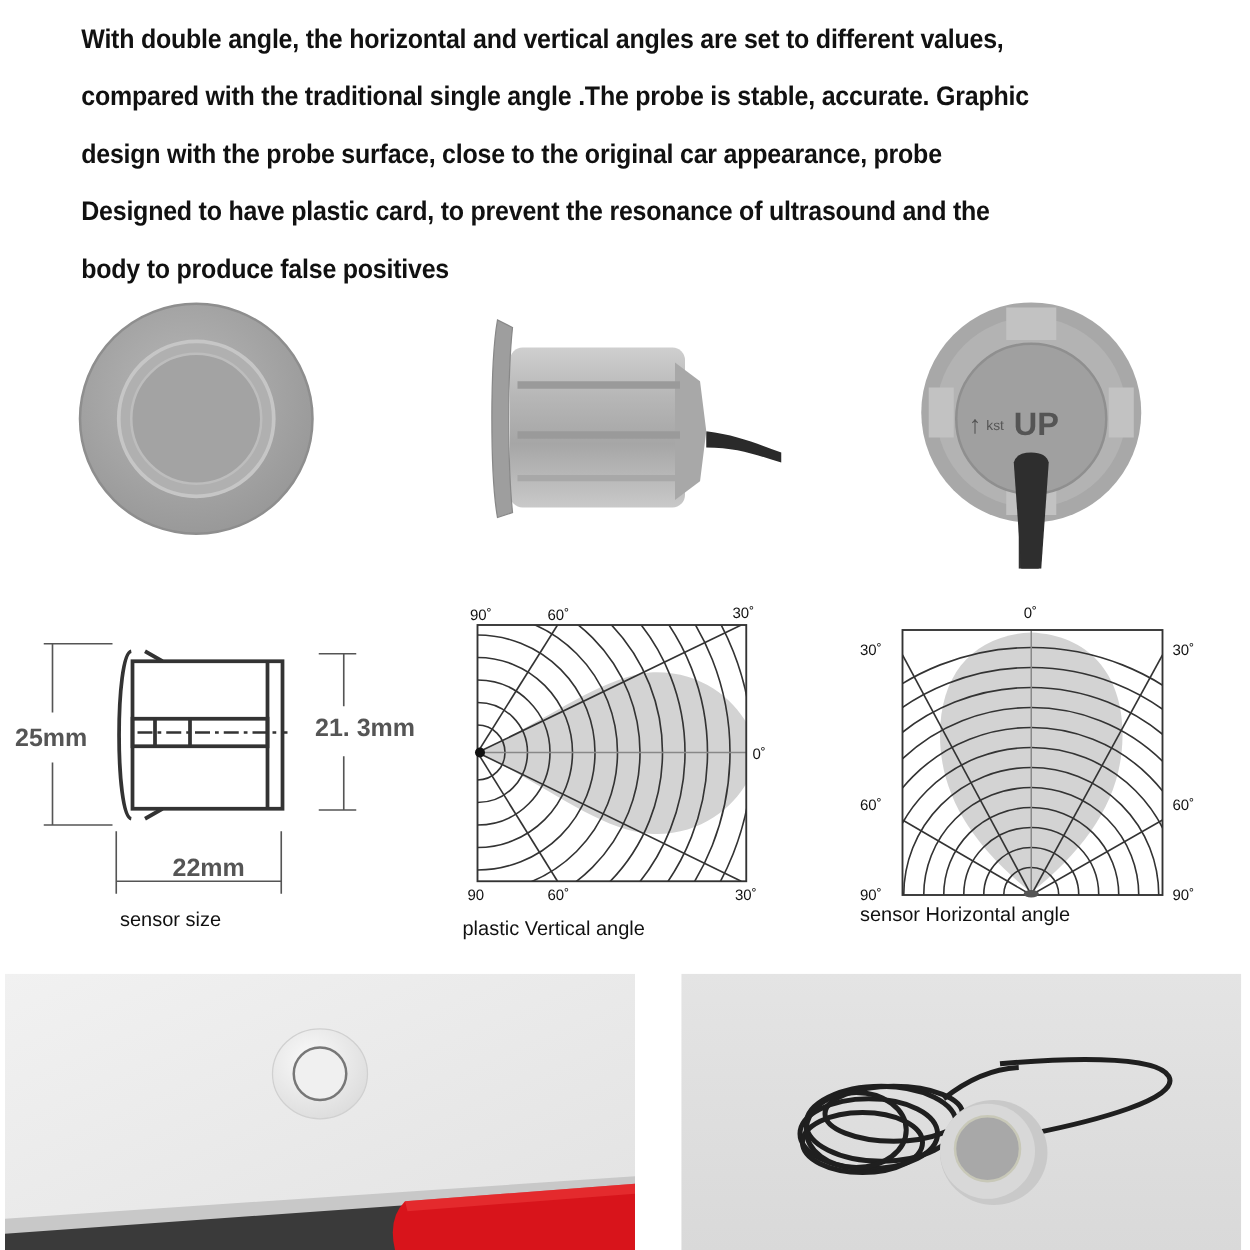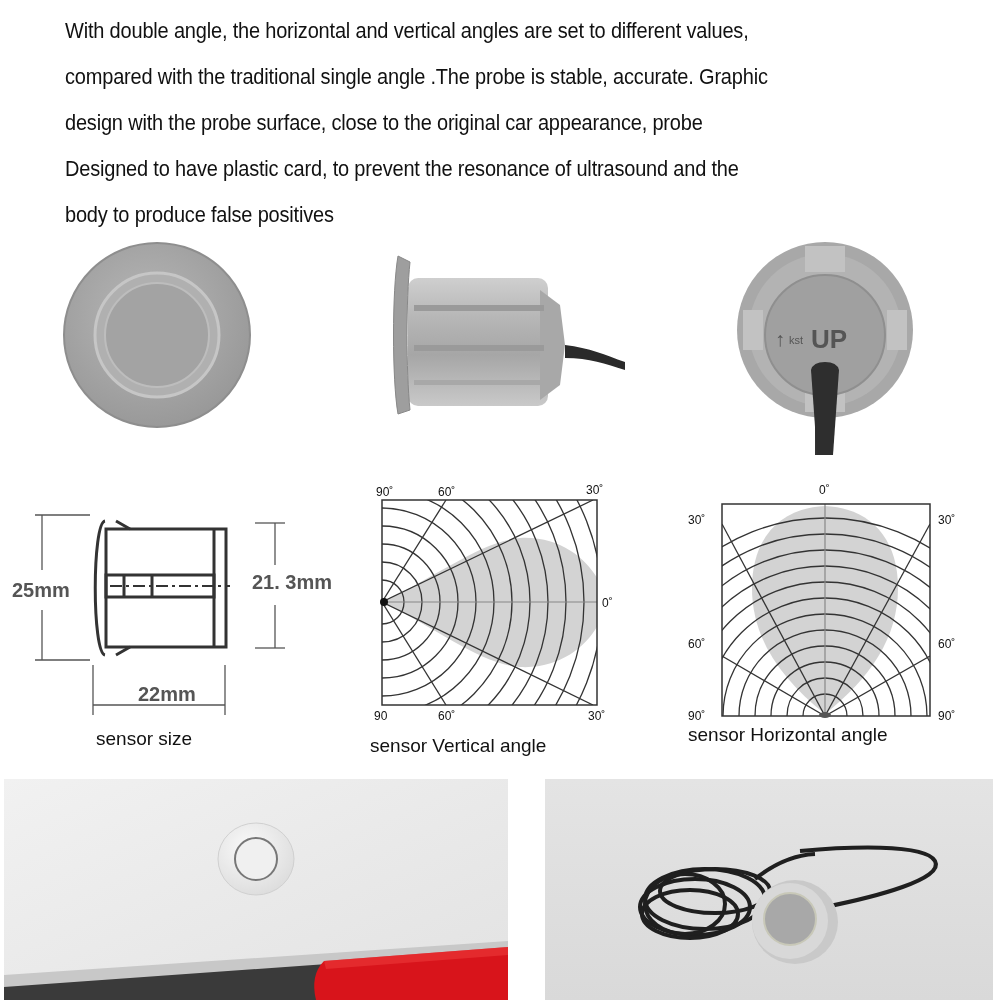--- a/index.html
+++ b/index.html
@@ -1,31 +1,31 @@
 <!DOCTYPE html>
 <html><head>
 <meta charset="utf-8">
 <style>
   * { box-sizing: border-box; margin: 0; padding: 0; }
   html, body { width: 1000px; height: 1000px; background: #ffffff; overflow: hidden; }
   body { position: relative; font-family: "Liberation Sans", "DejaVu Sans", sans-serif; color: #111; }
 
   .intro {
-    position: absolute; left: 65px; top: 8px; width: 920px;
+    position: absolute; left: 65px; top: 8px; width: 920px; font-weight: bold;
   }
   .intro-line {
     font-size: 21.5px; line-height: 46px; letter-spacing: -0.2px; color: #111;
     white-space: nowrap; font-stretch: condensed;
     transform: scaleX(0.93); transform-origin: left center;
   }
 
   .photo { position: absolute; }
   .diagram { position: absolute; }
   .caption {
-    position: absolute; font-size: 19px; color: #111; white-space: nowrap;
+    position: absolute; font-size: 16px; color: #111; white-space: nowrap;
   }
   .label-sm { font-family: "Liberation Sans", sans-serif; font-size: 12px; fill: #111; }
   .dim-label { font-family: "Liberation Sans", sans-serif; font-weight: bold; fill: #555; }
 </style>
 </head>
 <body>
 
 <div class="intro">
   <div class="intro-line">With double angle, the horizontal and vertical angles are set to different values,</div>
   <div class="intro-line">compared with the traditional single angle .The probe is stable, accurate. Graphic</div>
@@ -141,21 +141,21 @@
   <rect x="22" y="20" width="215" height="205" fill="none" stroke="#333" stroke-width="1.5"></rect>
   <circle cx="24" cy="122" r="4" fill="#111"></circle>
   <text x="16" y="16" class="label-sm">90˚</text>
   <text x="78" y="16" class="label-sm">60˚</text>
   <text x="226" y="14" class="label-sm">30˚</text>
   <text x="242" y="127" class="label-sm">0˚</text>
   <text x="14" y="240" class="label-sm">90</text>
   <text x="78" y="240" class="label-sm">60˚</text>
   <text x="228" y="240" class="label-sm">30˚</text>
 </svg>
-<div class="caption" style="left:370px;top:735px">sensor Vertical angle</div>
+<div class="caption" style="left:370px;top:735px">plastic Vertical angle</div>
 
 <svg class="diagram" style="left:680px;top:478px" width="300" height="245" viewBox="0 0 300 245">
   <defs>
       <clipPath id="hc">
         <rect x="42" y="26" width="208" height="212"></rect>
       </clipPath>
     </defs>
   <g clip-path="url(#hc)">
     <path d="M145 236 C100 200 72 160 72 110 C72 60 100 30 145 28 C190 30 218 60 218 110 C218 160 190 200 145 236 Z" fill="#d3d3d3"></path>
     <g fill="none" stroke="#333" stroke-width="1.3">

